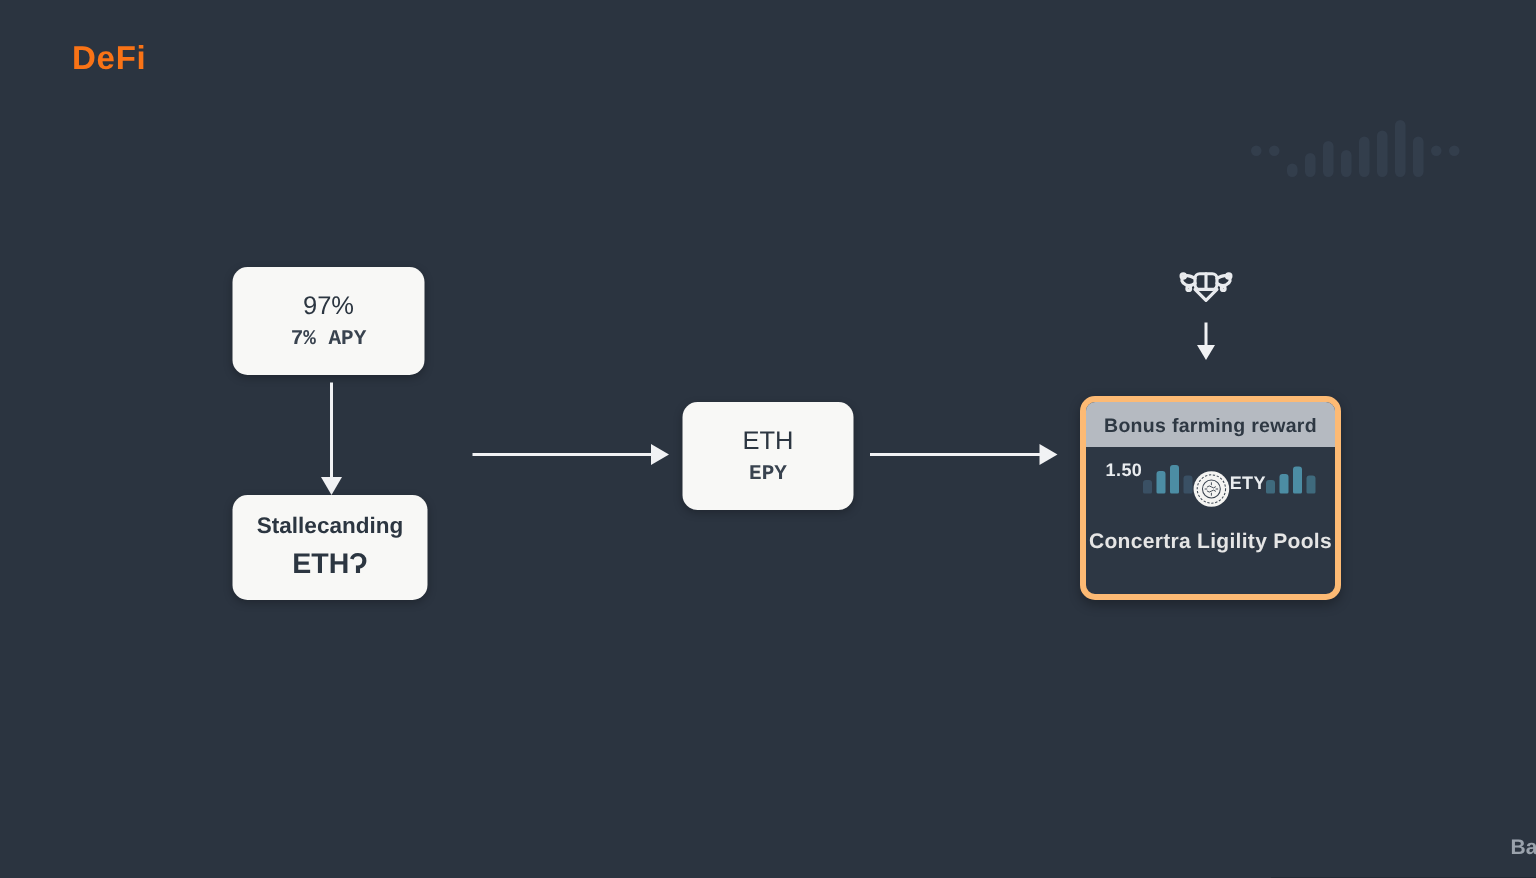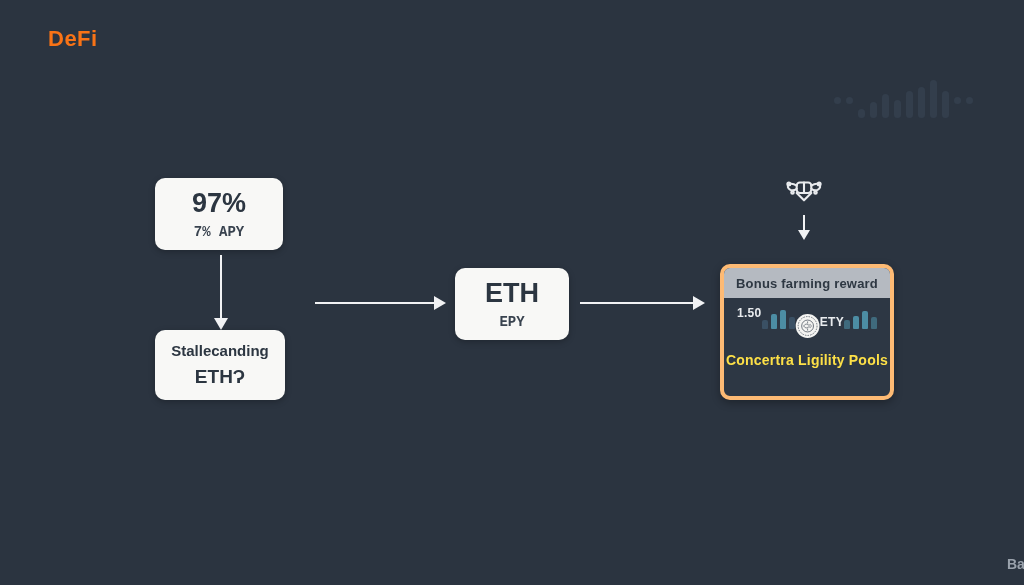--- a/index.html
+++ b/index.html
@@ -16,21 +16,21 @@
   .watermark{position:absolute;left:834px;top:72px;display:flex;align-items:flex-end;gap:5px;height:46px;}
   .watermark .bar{width:7px;border-radius:4px;}
   .wm-dots{display:flex;gap:5px;align-items:center;margin-bottom:14px;}
   .wm-dots .dot{width:7px;height:7px;border-radius:50%;}
   
   .flow-box{
     position:absolute;background:#f8f8f6;border-radius:10px;
     display:flex;flex-direction:column;align-items:center;justify-content:center;
     color:#2c3641;box-shadow:0 2px 6px rgba(0,0,0,.25);
   }
-  .flow-box .big{font-size:27px;font-weight:700;line-height:1.15;}
+  .flow-box .big{font-size:17px;font-weight:400;line-height:1.15;}
   .flow-box .small{font-size:14px;font-weight:600;margin-top:4px;color:#39434f;font-family:Liberation Mono, monospace;}
   .flow-box .med{font-size:15px;font-weight:600;line-height:1.15;}
   .flow-box .med2{font-size:19px;font-weight:600;margin-top:7px;}
   #box-apy{left:155px;top:178px;width:128px;height:72px;}
   #box-staking{left:155px;top:330px;width:130px;height:70px;}
   #box-eth{left:455px;top:268px;width:114px;height:72px;}
   
   .arrow-h{position:absolute;height:2px;background:#f1f2f4;}
   .arrow-h .head{position:absolute;right:-11px;top:-6px;width:0;height:0;
     border-left:12px solid #f1f2f4;border-top:7px solid transparent;border-bottom:7px solid transparent;}
@@ -56,21 +56,21 @@
     display:flex;align-items:center;justify-content:center;letter-spacing:.2px;
   }
   .card-stats{display:flex;justify-content:space-between;align-items:flex-start;padding:8px 13px 0 13px;}
   .stat-col{display:flex;flex-direction:row;}
   .stat-col.right{align-items:flex-end;}
   .stat-label{font-size:12px;font-weight:700;color:#e9ecef;letter-spacing:.3px;}
   .mini-bars{display:flex;align-items:flex-end;gap:3px;height:20px;margin-top:3px;}
   .mini-bars .bar{width:6px;border-radius:2px 2px 1px 1px;}
   .coin{width:36px;height:36px;margin-top:2px;}
   .card-caption{text-align:center;margin-top:7px;font-size:14px;font-weight:600;
-    color:#fde047;line-height:1.3;letter-spacing:.2px;}
+    color:#e5e5e5;line-height:1.3;letter-spacing:.2px;}
   
   .corner-text{position:absolute;left:1007px;top:556px;font-size:14px;font-weight:600;color:#9aa2ac;white-space:nowrap;}
 </style>
 </head>
 <body>
 
 <div id="stage">
 
   <div class="page-title">DeFi</div>
 

